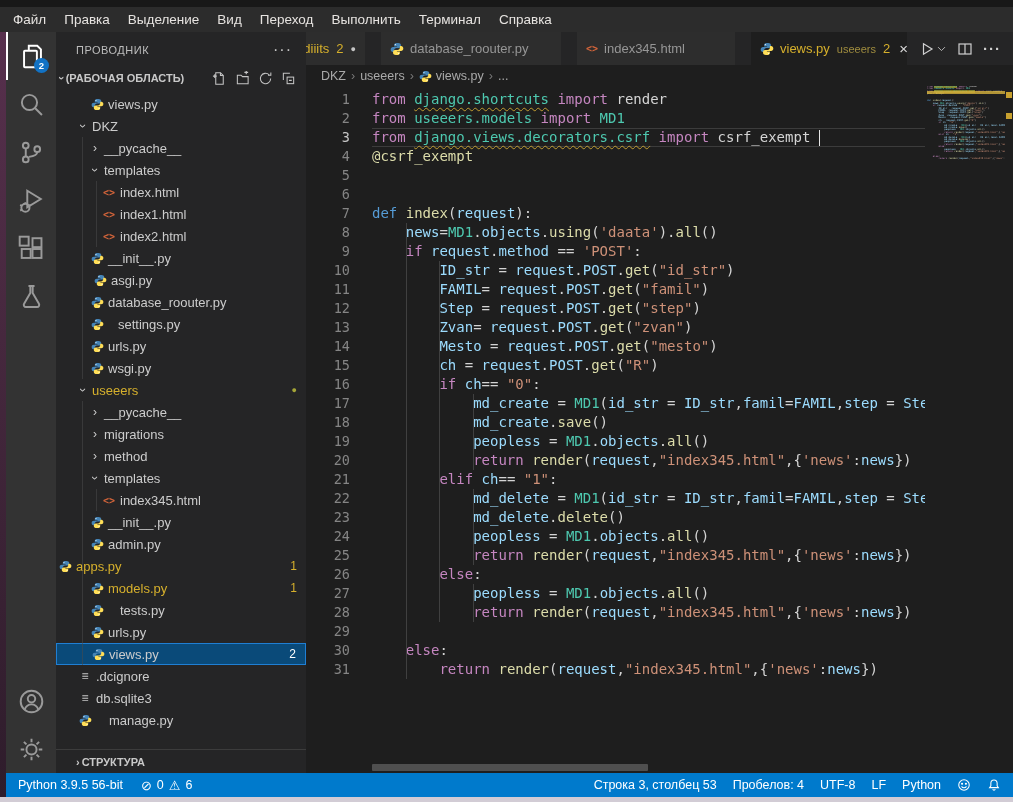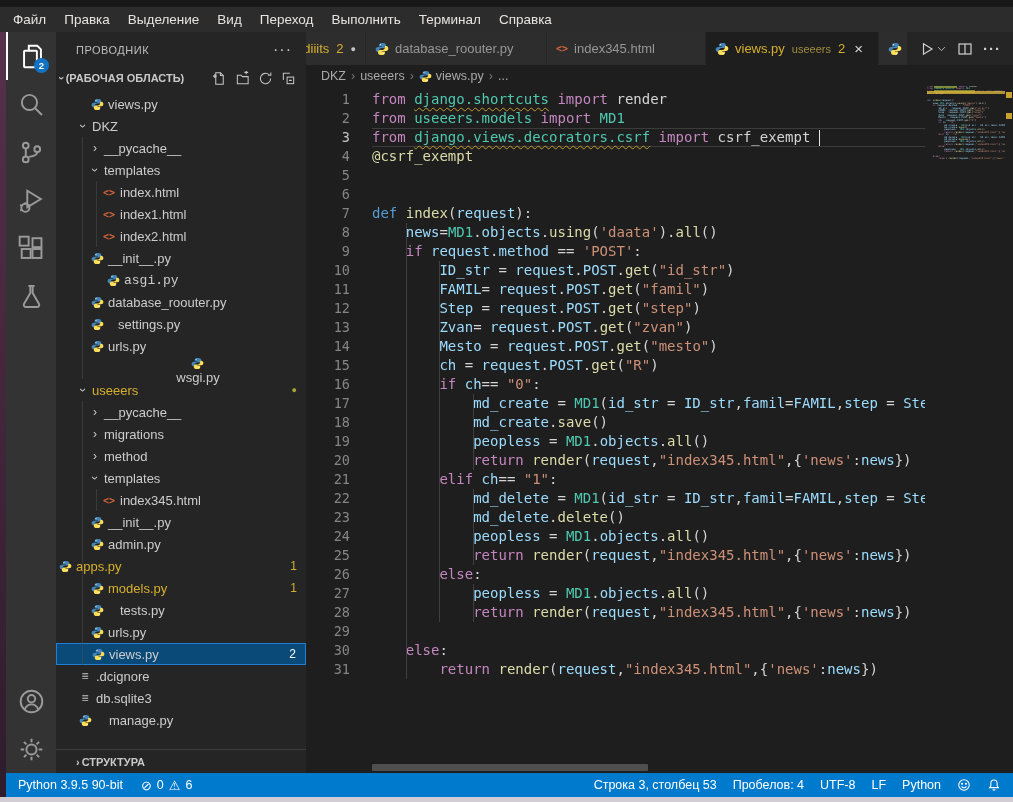--- a/index.html
+++ b/index.html
@@ -47,21 +47,21 @@
   .row.warnname .nm{color:#d6b02c;}
   .row .badge{position:absolute;right:9px;font-size:12px;color:#d6b02c;}
   .row .dot{position:absolute;right:9px;font-size:9px;color:#a5a537;}
   .row.selected{background:#0a4a79;border:1px solid #1f7fd4;}
   .row.selected .badge{color:#ffffff;}
   .tree-guide{position:absolute;width:1px;background:#4a4a4a;opacity:.55;}
   .sb-bottom{position:absolute;bottom:0;left:0;width:250px;height:24px;border-top:1px solid #3c3c3c;
              display:flex;align-items:center;font-size:11px;font-weight:bold;color:#c9c9c9;padding-left:20px;box-sizing:border-box;}
   
   .editor{position:absolute;left:306px;top:32px;width:707px;height:741px;background:#1e1e1e;}
-  .tabbar{position:absolute;left:0;top:0;width:707px;height:33px;background:#252526;display:flex;}
+  .tabbar{position:absolute;left:0;top:0;width:707px;height:33px;background:#252526;display:flex;gap:15px;}
   .tab{height:33px;box-sizing:border-box;display:flex;align-items:center;background:#2d2d2d;
        margin-right:1px;padding:0 9px;font-size:13px;color:#969696;cursor:pointer;overflow:hidden;flex:none;}
   .tab .ticon{margin-right:6px;flex:none;display:flex;}
   .tab .ticon svg{width:14px;height:14px;}
   .tab.active{background:#1e1e1e;color:#ffffff;}
   .tab .warn{color:#d6b02c;}
   .tab .desc{font-size:11px;color:#a08d3f;margin-left:7px;}
   .tab .tbadge{color:#d6b02c;margin-left:7px;}
   .tab .close{margin-left:9px;color:#d8d8d8;font-size:15px;line-height:15px;}
   .tab .mdot{margin-left:7px;color:#c5c5c5;font-size:9px;}
@@ -281,21 +281,21 @@
           <span class="ficon">
             <svg viewBox="0 0 16 16">
               <path fill="#4584b6" d="M7.9 1.2c-1.9 0-3.2.8-3.2 2.3v1.7h3.4v.6H3.4C1.9 5.8.8 6.9.8 8.6c0 1.6 1 2.8 2.5 2.8h1.4V9.6c0-1.5 1.2-2.7 2.7-2.7h3c1.2 0 2.1-1 2.1-2.2V3.5c0-1.4-1.5-2.3-3.1-2.3z"></path>
               <path fill="#ffde57" d="M8.1 14.8c1.9 0 3.2-.8 3.2-2.3v-1.7H7.9v-.6h4.7c1.5 0 2.6-1.1 2.6-2.8 0-1.6-1-2.8-2.5-2.8h-1.4v1.8c0 1.5-1.2 2.7-2.7 2.7h-3c-1.2 0-2.1 1-2.1 2.2v1.2c0 1.4 1.5 2.3 3.1 2.3z"></path>
               <circle cx="6.1" cy="3" r=".65" fill="#fff"></circle>
               <circle cx="9.9" cy="13" r=".65" fill="#fff"></circle>
             </svg>
           </span>
           <span class="nm" style="margin-left: 2px;">__init__.py</span>
         </div>
-        <div class="row" style="padding-left: 48px; font-family: Liberation Mono, monospace;">
+        <div class="row" style="padding-left: 35px;">
           <span class="ficon">
             <svg viewBox="0 0 16 16">
               <path fill="#4584b6" d="M7.9 1.2c-1.9 0-3.2.8-3.2 2.3v1.7h3.4v.6H3.4C1.9 5.8.8 6.9.8 8.6c0 1.6 1 2.8 2.5 2.8h1.4V9.6c0-1.5 1.2-2.7 2.7-2.7h3c1.2 0 2.1-1 2.1-2.2V3.5c0-1.4-1.5-2.3-3.1-2.3z"></path>
               <path fill="#ffde57" d="M8.1 14.8c1.9 0 3.2-.8 3.2-2.3v-1.7H7.9v-.6h4.7c1.5 0 2.6-1.1 2.6-2.8 0-1.6-1-2.8-2.5-2.8h-1.4v1.8c0 1.5-1.2 2.7-2.7 2.7h-3c-1.2 0-2.1 1-2.1 2.2v1.2c0 1.4 1.5 2.3 3.1 2.3z"></path>
               <circle cx="6.1" cy="3" r=".65" fill="#fff"></circle>
               <circle cx="9.9" cy="13" r=".65" fill="#fff"></circle>
             </svg>
           </span>
           <span class="nm" style="margin-left: 2px;">asgi.py</span>
         </div>
@@ -325,21 +325,21 @@
           <span class="ficon">
             <svg viewBox="0 0 16 16">
               <path fill="#4584b6" d="M7.9 1.2c-1.9 0-3.2.8-3.2 2.3v1.7h3.4v.6H3.4C1.9 5.8.8 6.9.8 8.6c0 1.6 1 2.8 2.5 2.8h1.4V9.6c0-1.5 1.2-2.7 2.7-2.7h3c1.2 0 2.1-1 2.1-2.2V3.5c0-1.4-1.5-2.3-3.1-2.3z"></path>
               <path fill="#ffde57" d="M8.1 14.8c1.9 0 3.2-.8 3.2-2.3v-1.7H7.9v-.6h4.7c1.5 0 2.6-1.1 2.6-2.8 0-1.6-1-2.8-2.5-2.8h-1.4v1.8c0 1.5-1.2 2.7-2.7 2.7h-3c-1.2 0-2.1 1-2.1 2.2v1.2c0 1.4 1.5 2.3 3.1 2.3z"></path>
               <circle cx="6.1" cy="3" r=".65" fill="#fff"></circle>
               <circle cx="9.9" cy="13" r=".65" fill="#fff"></circle>
             </svg>
           </span>
           <span class="nm" style="margin-left: 2px;">urls.py</span>
         </div>
-        <div class="row" style="padding-left: 32px; flex-direction: column;">
+        <div class="row" style="padding-left: 32px;">
           <span class="ficon">
             <svg viewBox="0 0 16 16">
               <path fill="#4584b6" d="M7.9 1.2c-1.9 0-3.2.8-3.2 2.3v1.7h3.4v.6H3.4C1.9 5.8.8 6.9.8 8.6c0 1.6 1 2.8 2.5 2.8h1.4V9.6c0-1.5 1.2-2.7 2.7-2.7h3c1.2 0 2.1-1 2.1-2.2V3.5c0-1.4-1.5-2.3-3.1-2.3z"></path>
               <path fill="#ffde57" d="M8.1 14.8c1.9 0 3.2-.8 3.2-2.3v-1.7H7.9v-.6h4.7c1.5 0 2.6-1.1 2.6-2.8 0-1.6-1-2.8-2.5-2.8h-1.4v1.8c0 1.5-1.2 2.7-2.7 2.7h-3c-1.2 0-2.1 1-2.1 2.2v1.2c0 1.4 1.5 2.3 3.1 2.3z"></path>
               <circle cx="6.1" cy="3" r=".65" fill="#fff"></circle>
               <circle cx="9.9" cy="13" r=".65" fill="#fff"></circle>
             </svg>
           </span>
           <span class="nm" style="margin-left: 2px;">wsgi.py</span>
         </div>
@@ -643,21 +643,21 @@
       </div>
     <div class="mm-hl"></div>
     <div class="ov-mark" style="top:60px;"></div>
     <div class="ov-mark" style="top:81px;"></div>
     <div class="hscroll"></div>
   </div>
 
   <div class="statusbar">
     <div class="sb-left">
       <span class="sb-item">
-        <span>Python 3.9.5 90-bit</span>
+        <span>Python 3.9.5 56-bit</span>
       </span>
       <span class="sb-item">
         <span class="ic">⊘</span>
         <span>0</span>
         <span class="ic">⚠</span>
         <span>6</span>
       </span>
     </div>
     <div class="sb-right">
       <span class="sb-item">Строка 3, столбец 53</span>

